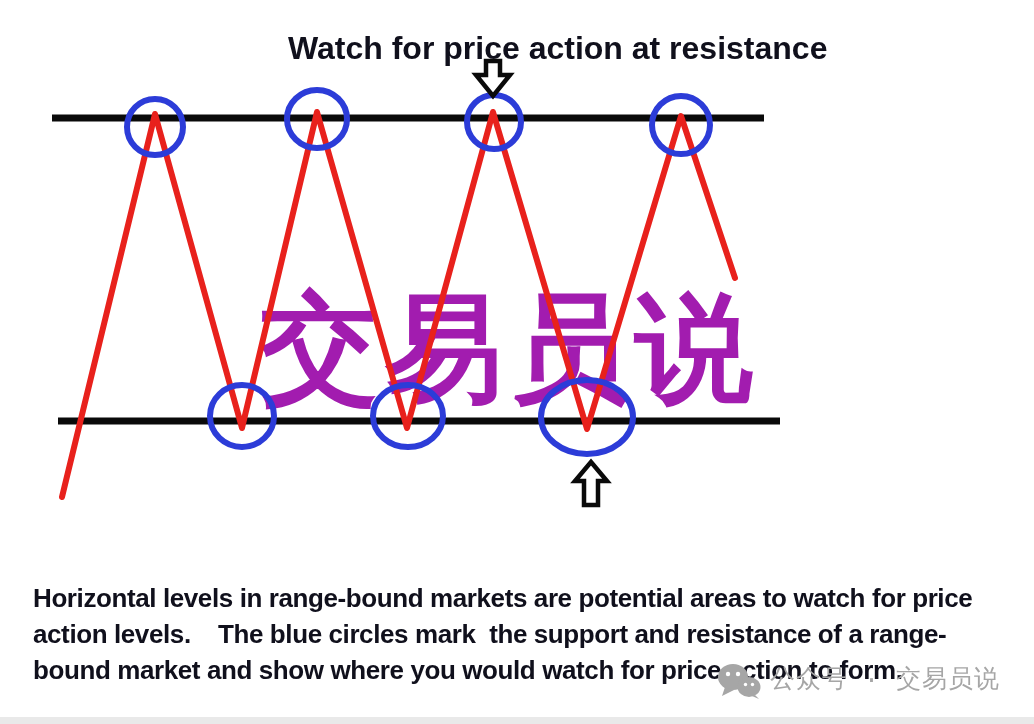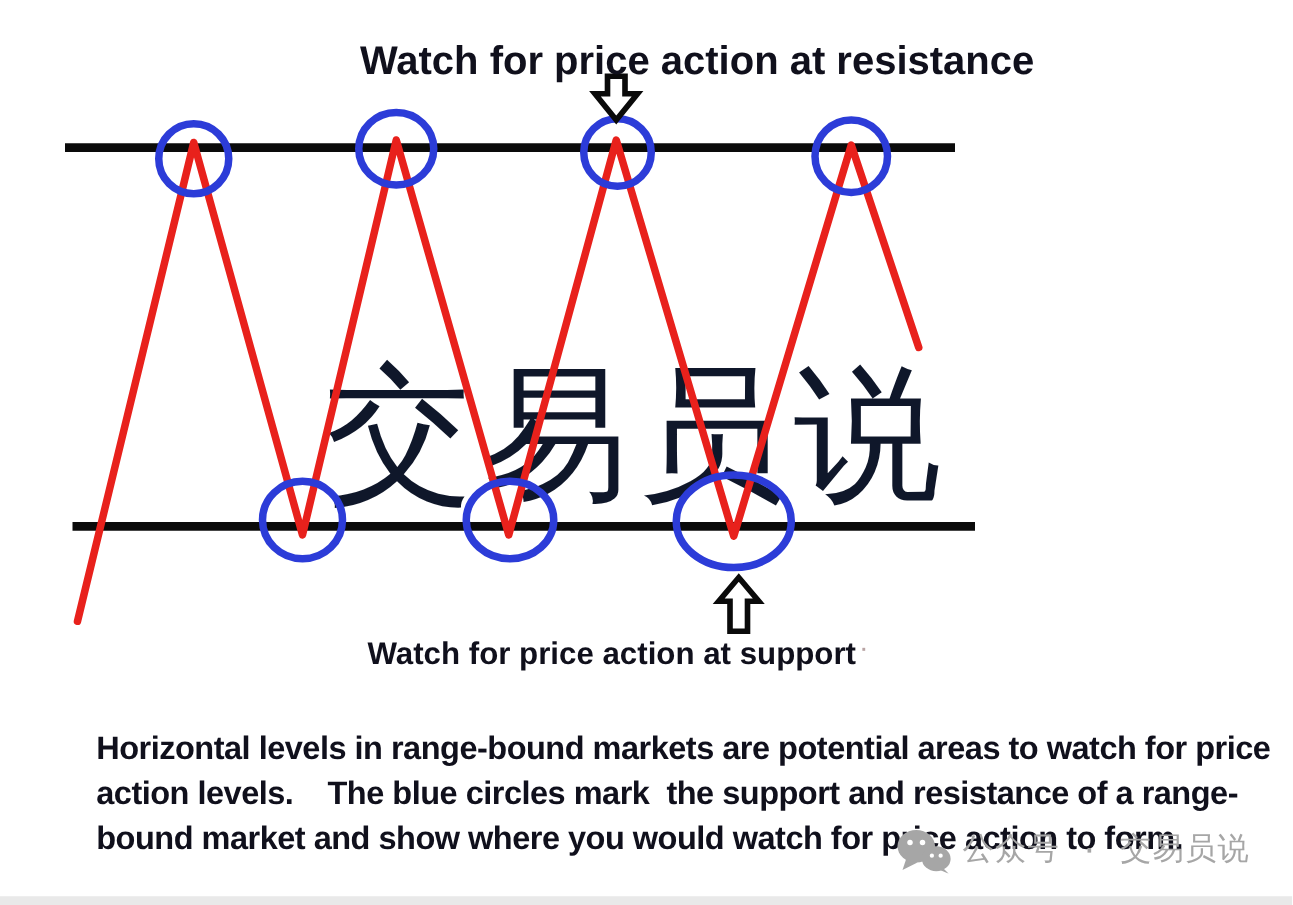--- a/index.html
+++ b/index.html
@@ -12,22 +12,22 @@
     overflow: hidden;
     font-family: "Liberation Sans", sans-serif;
   }
   .center-watermark {
     position: absolute;
     left: 260px;
     top: 283px;
     font-size: 118px;
     line-height: 130px;
     letter-spacing: 7px;
-    color: #0f172a;
-    font-weight: 400;
+    color: #a21caf;
+    font-weight: 700;
     white-space: nowrap;
     user-select: none;
   }
   .diagram-svg {
     position: absolute;
     left: 0; top: 0;
     width: 1034px; height: 724px;
   }
   .label {
     position: absolute;
@@ -40,21 +40,21 @@
   .trailing-mark { color: #b9a4a4; font-size: 16px; vertical-align: 6px; padding-left: 4px; }
   .caption {
     position: absolute;
     left: 33px; top: 580px;
     font-size: 26px;
     font-weight: 700;
     color: #10101c;
     line-height: 36px;
     letter-spacing: -0.4px;
   }
-  .caption div { white-space: pre; margin-left: 44px; }
+  .caption div { white-space: pre; }
   .footer-watermark {
     position: absolute;
     left: 716px; top: 662px;
     display: flex;
     align-items: center;
     gap: 8px;
     color: #a6a6a6;
   }
   .footer-watermark .wm-text {
     font-size: 25px;
@@ -94,21 +94,20 @@
     <ellipse cx="408" cy="416" rx="35" ry="31" fill="none" stroke-width="6" stroke="#2c3cd8"></ellipse>
     <ellipse cx="587" cy="417" rx="46" ry="37" fill="none" stroke-width="6" stroke="#2c3cd8"></ellipse>
 
     <path d="M486,61 L500,61 L500,75 L510,75 L493,96 L476,75 L486,75 Z" stroke-width="4.5" stroke-linejoin="miter" stroke="#0a0a0a" fill="#ffffff"></path>
 
     <path d="M591,462 L607,481 L598,481 L598,505 L584,505 L584,481 L575,481 Z" stroke-width="4.5" stroke-linejoin="miter" stroke="#0a0a0a" fill="#ffffff"></path>
   </svg>
 
   <div class="label label-resistance">Watch for price action at resistance</div>
 
-  <div class="label label-support"><span>Watch for price action at support</span><span class="trailing-mark">·</span></div>
 
   <div class="caption">
     <div>Horizontal levels in range-bound markets are potential areas to watch for price</div>
     <div>action levels.    The blue circles mark  the support and resistance of a range-</div>
     <div>bound market and show where you would watch for price action to form.</div>
   </div>
 
   <div class="footer-watermark">
     <svg width="46" height="36" viewBox="0 0 46 36">
       <ellipse cx="17" cy="14" rx="15" ry="13" fill="#a6a6a6"></ellipse>

